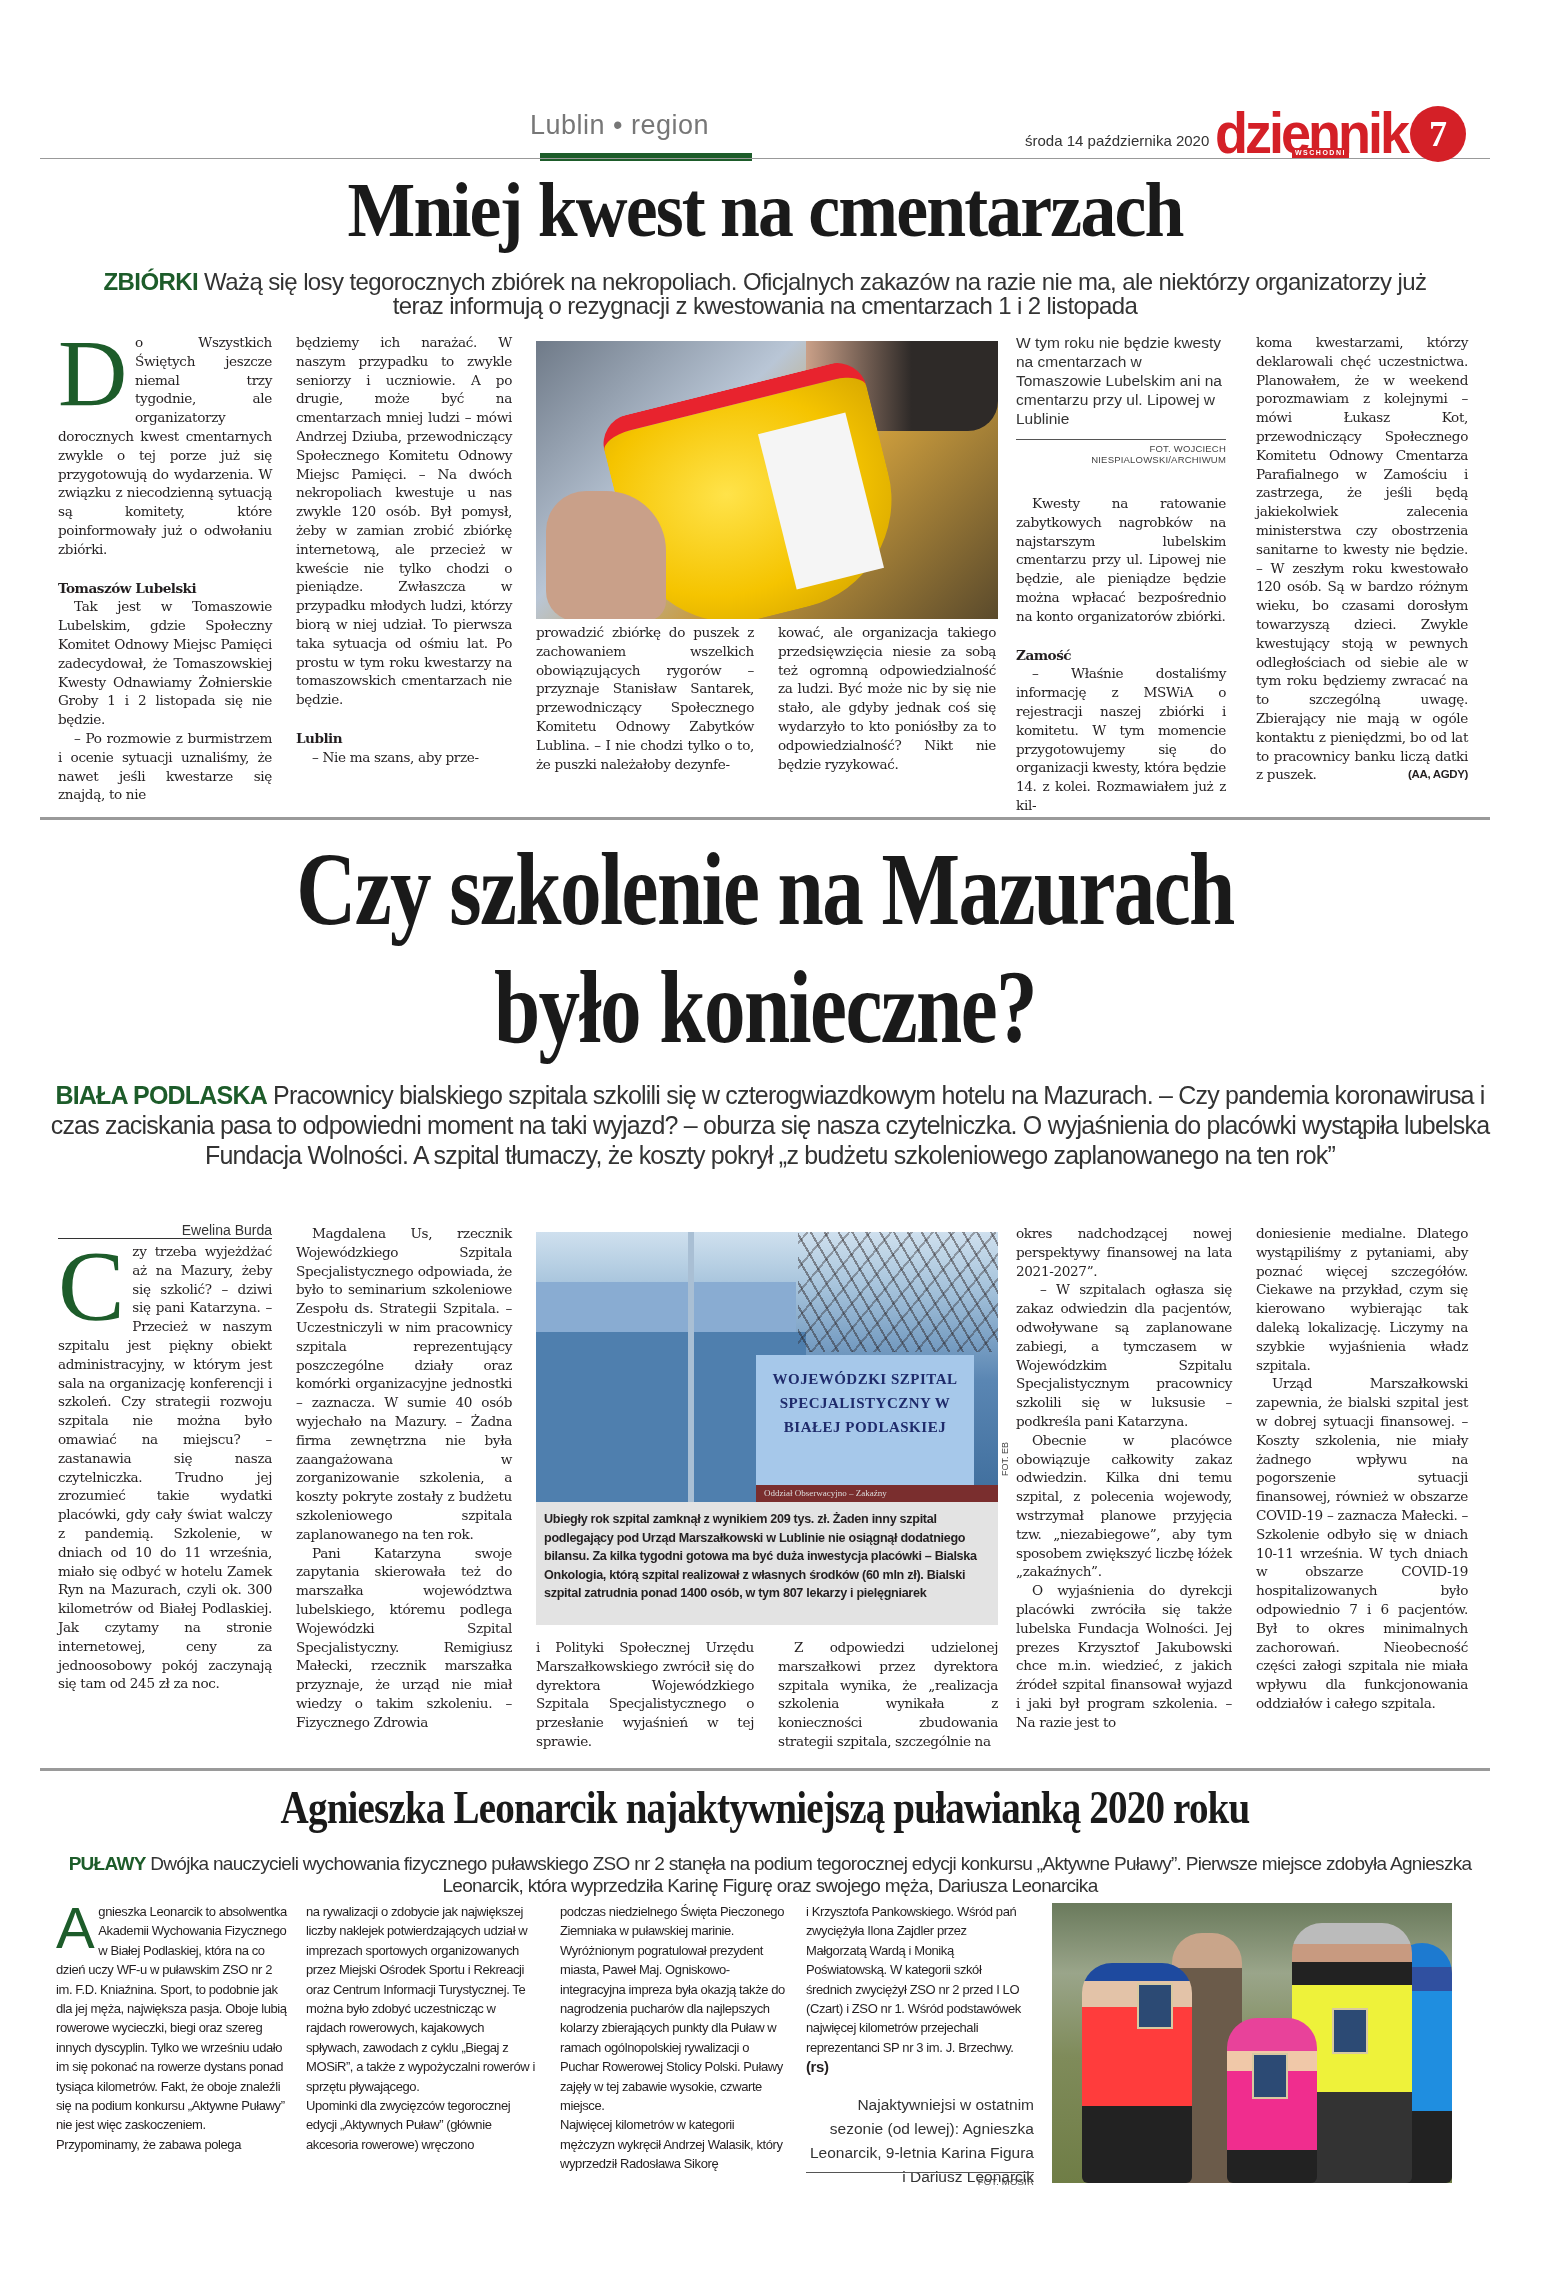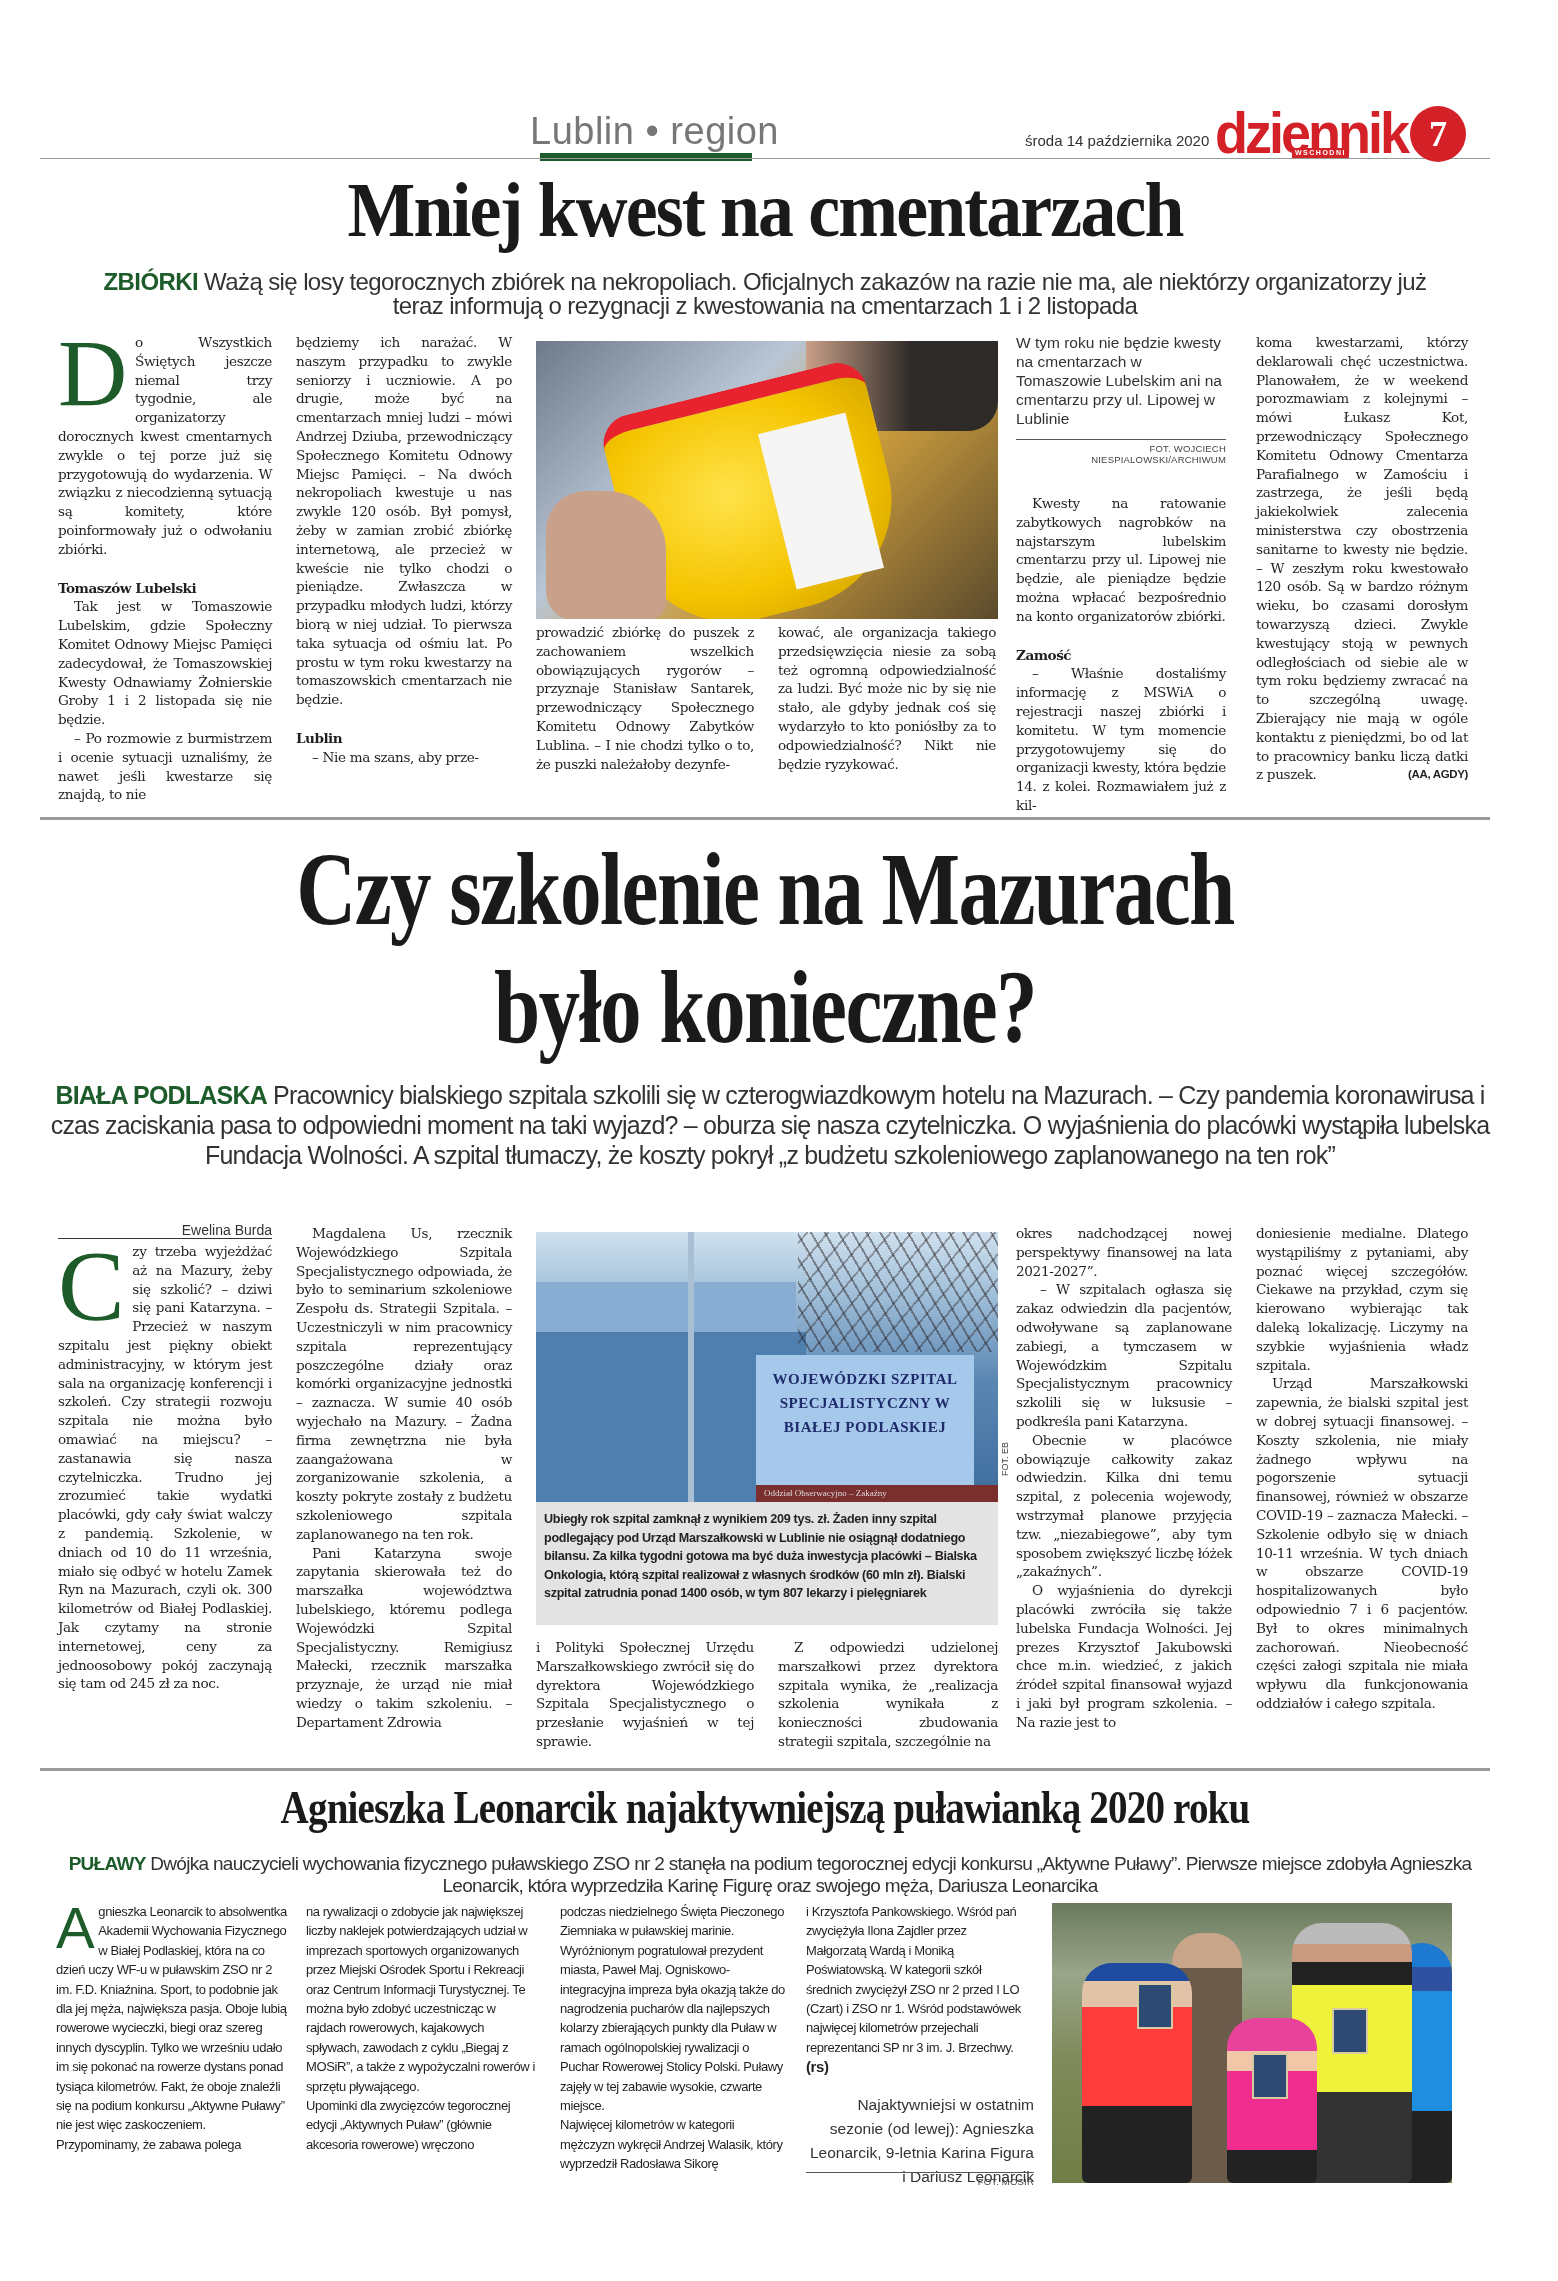--- a/index.html
+++ b/index.html
@@ -1,21 +1,21 @@
 <!DOCTYPE html>
 <html><head>
 <meta charset="utf-8">
 <style>
   * { box-sizing: border-box; margin: 0; padding: 0; }
   html, body { background: #fff; }
   body { width: 1558px; height: 2281px; position: relative; overflow: hidden; color: #231f20; font-family: "DejaVu Serif", serif; }
   .abs { position: absolute; }
 
   
-  .section-label { left: 530px; top: 110px; font-family: "Liberation Sans", sans-serif; font-size: 38px; color: #777; font-weight: 300; letter-spacing: 0.5px; }
+  .section-label { left: 530px; top: 110px; font-family: "Liberation Sans", sans-serif; font-size: 27px; color: #777; font-weight: 300; letter-spacing: 0.5px; }
   .section-bar { left: 540px; top: 153px; width: 212px; height: 8px; background: #1d5c2a; }
   .header-rule { left: 40px; top: 158px; width: 1450px; height: 1px; background: #999; }
   .date-text { left: 1025px; top: 132px; font-family: "Liberation Sans", sans-serif; font-size: 15px; color: #333; }
   .brand { left: 1215px; top: 105px; font-family: "Liberation Sans", sans-serif; font-weight: 900; font-size: 54px; color: #d42027; letter-spacing: -3px; line-height: 56px; transform: scaleY(1.05); }
   .brand-sub { left: 1292px; top: 148px; background: #d42027; color: #fff; font-family: "Liberation Sans", sans-serif; font-size: 7px; font-weight: bold; letter-spacing: 1.5px; padding: 0 3px; line-height: 10px; }
   .page-num { left: 1410px; top: 106px; width: 56px; height: 56px; border-radius: 50%; background: #d42027; color: #fff; font-family: "Liberation Serif", serif; font-weight: bold; font-size: 36px; text-align: center; line-height: 56px; }
 
   
   .h1 { font-family: "Liberation Serif", serif; font-weight: bold; color: #1a1a1a; text-align: center; letter-spacing: -2px; }
   .h1-a { left: 40px; top: 165px; width: 1450px; font-size: 78px; line-height: 90px; transform: scaleX(0.92); }
@@ -139,21 +139,21 @@
 <div class="abs lead lead-b"><span class="kicker">BIAŁA PODLASKA</span><span> Pracownicy bialskiego szpitala szkolili się w czterogwiazdkowym hotelu na Mazurach. – Czy pandemia koronawirusa i czas zaciskania pasa to odpowiedni moment na taki wyjazd? – oburza się nasza czytelniczka. O wyjaśnienia do placówki wystąpiła lubelska Fundacja Wolności. A szpital tłumaczy, że koszty pokrył „z budżetu szkoleniowego zaplanowanego na ten rok”</span></div>
 
 <div class="abs byline" style="left:58px; top:1222px; width:214px; padding-left:58px;text-align:right;">Ewelina Burda</div>
 <div class="abs col" style="left:58px; top:1242px; width:214px;">
   <span class="dropcap" style="font-size:100px; line-height:80px;">C</span>
   <p class="noind">zy trzeba wyjeżdżać aż na Mazury, żeby się szkolić? – dziwi się pani Katarzyna. – Przecież w naszym szpitalu jest piękny obiekt administracyjny, w którym jest sala na organizację konferencji i szkoleń. Czy strategii rozwoju szpitala nie można było omawiać na miejscu? – zastanawia się nasza czytelniczka. Trudno jej zrozumieć takie wydatki placówki, gdy cały świat walczy z pandemią. Szkolenie, w dniach od 10 do 11 września, miało się odbyć w hotelu Zamek Ryn na Mazurach, czyli ok. 300 kilometrów od Białej Podlaskiej. Jak czytamy na stronie internetowej, ceny za jednoosobowy pokój zaczynają się tam od 245 zł za noc.</p>
 </div>
 
 <div class="abs col" style="left:296px; top:1224px; width:216px;">
   <p>Magdalena Us, rzecznik Wojewódzkiego Szpitala Specjalistycznego odpowiada, że było to seminarium szkoleniowe Zespołu ds. Strategii Szpitala. – Uczestniczyli w nim pracownicy szpitala reprezentujący poszczególne działy oraz komórki organizacyjne jednostki – zaznacza. W sumie 40 osób wyjechało na Mazury. – Żadna firma zewnętrzna nie była zaangażowana w zorganizowanie szkolenia, a koszty pokryte zostały z budżetu szkoleniowego szpitala zaplanowanego na ten rok.</p>
-  <p>Pani Katarzyna swoje zapytania skierowała też do marszałka województwa lubelskiego, któremu podlega Wojewódzki Szpital Specjalistyczny. Remigiusz Małecki, rzecznik marszałka przyznaje, że urząd nie miał wiedzy o takim szkoleniu. – Departament Zdrowia</p>
+  <p>Pani Katarzyna swoje zapytania skierowała też do marszałka województwa lubelskiego, któremu podlega Wojewódzki Szpital Specjalistyczny. Remigiusz Małecki, rzecznik marszałka przyznaje, że urząd nie miał wiedzy o takim szkoleniu. – Fizycznego Zdrowia</p>
 </div>
 
 <div class="abs photo photo2">
   <div class="bld-top"></div>
   <div class="bld-low"></div>
   <div class="pole"></div>
   <div class="tree"></div>
   <div class="sign">WOJEWÓDZKI SZPITAL SPECJALISTYCZNY W BIAŁEJ PODLASKIEJ</div>
   <div class="sign-sub">Oddział Obserwacyjno – Zakaźny</div>
 </div>

